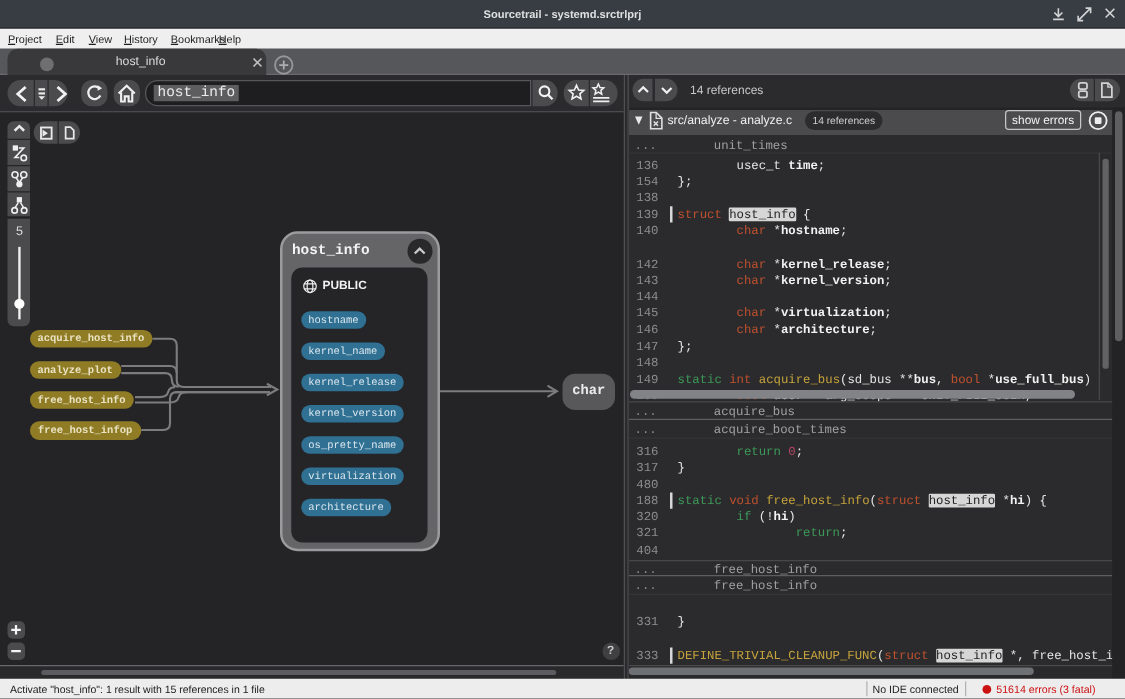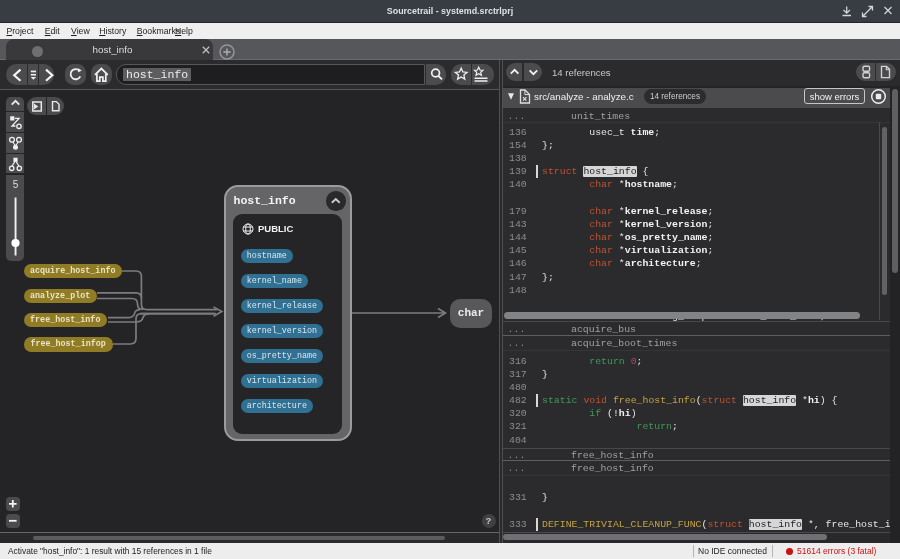--- a/index.html
+++ b/index.html
@@ -248,40 +248,41 @@
       <circle cx="8.5" cy="8.5" r="6.8" fill="none" stroke="#ececec" stroke-width="1.5"></circle>
       <rect x="5.8" y="5.8" width="5.4" height="5.4" rx="1" fill="#ececec"></rect>
     </svg>
 
     <div class="row" style="top:21.5px;border-bottom:1px solid #353537"><span class="d">...</span><span class="g">unit_times</span></div>
     <div class="row" style="top:37.5px"><span class="n">136</span><span class="c">        usec_t <span class="b">time</span>;</span></div>
     <div class="row" style="top:50.7px"><span class="n">154</span><span class="c">};</span></div>
     <div class="row" style="top:63.9px"><span class="n">138</span></div>
     <div class="row" style="top:77.1px"><span class="n">139</span><span class="marker"></span><span class="c"><span class="k">struct</span> <span class="hl">host_info</span> {</span></div>
     <div class="row" style="top:90.3px"><span class="n">140</span><span class="c">        <span class="k">char</span> *<span class="b">hostname</span>;</span></div>
-    <div class="row" style="top:116.7px"><span class="n">179</span><span class="c">        <span class="k">char</span> *<span class="b">kernel_release</span>;</span></div>
+    <div class="row" style="top:116.7px"><span class="n">142</span><span class="c">        <span class="k">char</span> *<span class="b">kernel_release</span>;</span></div>
     <div class="row" style="top:129.9px"><span class="n">143</span><span class="c">        <span class="k">char</span> *<span class="b">kernel_version</span>;</span></div>
-    <div class="row" style="top:143.1px"><span class="n">144</span><span class="c">        <span class="k">char</span> *<span class="b">os_pretty_name</span>;</span></div>
+    <div class="row" style="top:143.1px"><span class="n">144</span></div>
     <div class="row" style="top:156.2px"><span class="n">145</span><span class="c">        <span class="k">char</span> *<span class="b">virtualization</span>;</span></div>
     <div class="row" style="top:169.4px"><span class="n">146</span><span class="c">        <span class="k">char</span> *<span class="b">architecture</span>;</span></div>
     <div class="row" style="top:182.6px"><span class="n">147</span><span class="c">};</span></div>
     <div class="row" style="top:195.7px"><span class="n">148</span></div>
+    <div class="row" style="top:208.9px"><span class="n">149</span><span class="c"><span class="s">static</span> <span class="k">int</span> <span class="f">acquire_bus</span>(sd_bus **<span class="b">bus</span>, <span class="k">bool</span> *<span class="b">use_full_bus</span>)</span></div>
     <div class="row" style="top:222.1px"><span class="n">150</span><span class="c">        <span class="k">bool</span> <span class="b">user</span> = arg_scope == UNIT_FILE_USER;</span></div>
 
     <div class="abs" style="left:375.5px;top:34px;width:1px;height:198px;background:#48484a"></div>
     <div class="abs" style="left:379px;top:38.5px;width:4.6px;height:168.5px;background:#626265;border-radius:2.3px"></div>
 
     <div class="abs" style="left:1px;top:223.5px;width:356px;height:7.5px;border-radius:3.75px;background:#828386"></div>
     <div class="row" style="top:232.5px;height:15px;line-height:15px;border-top:1px solid #48484a;border-bottom:1px solid #5e5e60"><span class="d">...</span><span class="g">acquire_bus</span></div>
 
     <div class="row" style="top:249px;height:14px;line-height:14px;border-bottom:1px solid #353537"><span class="d">...</span><span class="g">acquire_boot_times</span></div>
     <div class="row" style="top:266.5px"><span class="n">316</span><span class="c">        <span class="s">return</span> <span class="num">0</span>;</span></div>
     <div class="row" style="top:279.7px"><span class="n">317</span><span class="c">}</span></div>
     <div class="row" style="top:292.8px"><span class="n">480</span></div>
-    <div class="row" style="top:306px"><span class="n">482</span><span class="marker"></span><span class="c"><span class="s">static</span> <span class="k">void</span> <span class="f">free_host_info</span>(<span class="k">struct</span> <span class="hl">host_info</span> *<span class="b">hi</span>) {</span></div>
+    <div class="row" style="top:306px"><span class="n">188</span><span class="marker"></span><span class="c"><span class="s">static</span> <span class="k">void</span> <span class="f">free_host_info</span>(<span class="k">struct</span> <span class="hl">host_info</span> *<span class="b">hi</span>) {</span></div>
     <div class="row" style="top:319.2px"><span class="n">320</span><span class="c">        <span class="s">if</span> (!<span class="b">hi</span>)</span></div>
     <div class="row" style="top:332.3px"><span class="n">321</span><span class="c">                <span class="s">return</span>;</span></div>
     <div class="row" style="top:345.5px"><span class="n">404</span></div>
     <div class="row" style="top:359.5px;height:13.5px;line-height:13.5px;border-top:1px solid #48484a;border-bottom:1px solid #5e5e60"><span class="d">...</span><span class="g">free_host_info</span></div>
 
     <div class="row" style="top:374px;height:14px;line-height:14px;border-bottom:1px solid #353537"><span class="d">...</span><span class="g">free_host_info</span></div>
     <div class="row" style="top:403.3px"><span class="n">331</span><span class="c">}</span></div>
     <div class="row" style="top:429.6px"><span class="n">333</span><span class="marker"></span><span class="c"><span class="f">DEFINE_TRIVIAL_CLEANUP_FUNC</span>(<span class="k">struct</span> <span class="hl">host_info</span> *, free_host_i</span></div>
 
     <div class="abs" style="left:0;top:444.4px;width:386.5px;height:10.6px;background:#29292b;border-top:1px solid #4a4a4c"></div>

